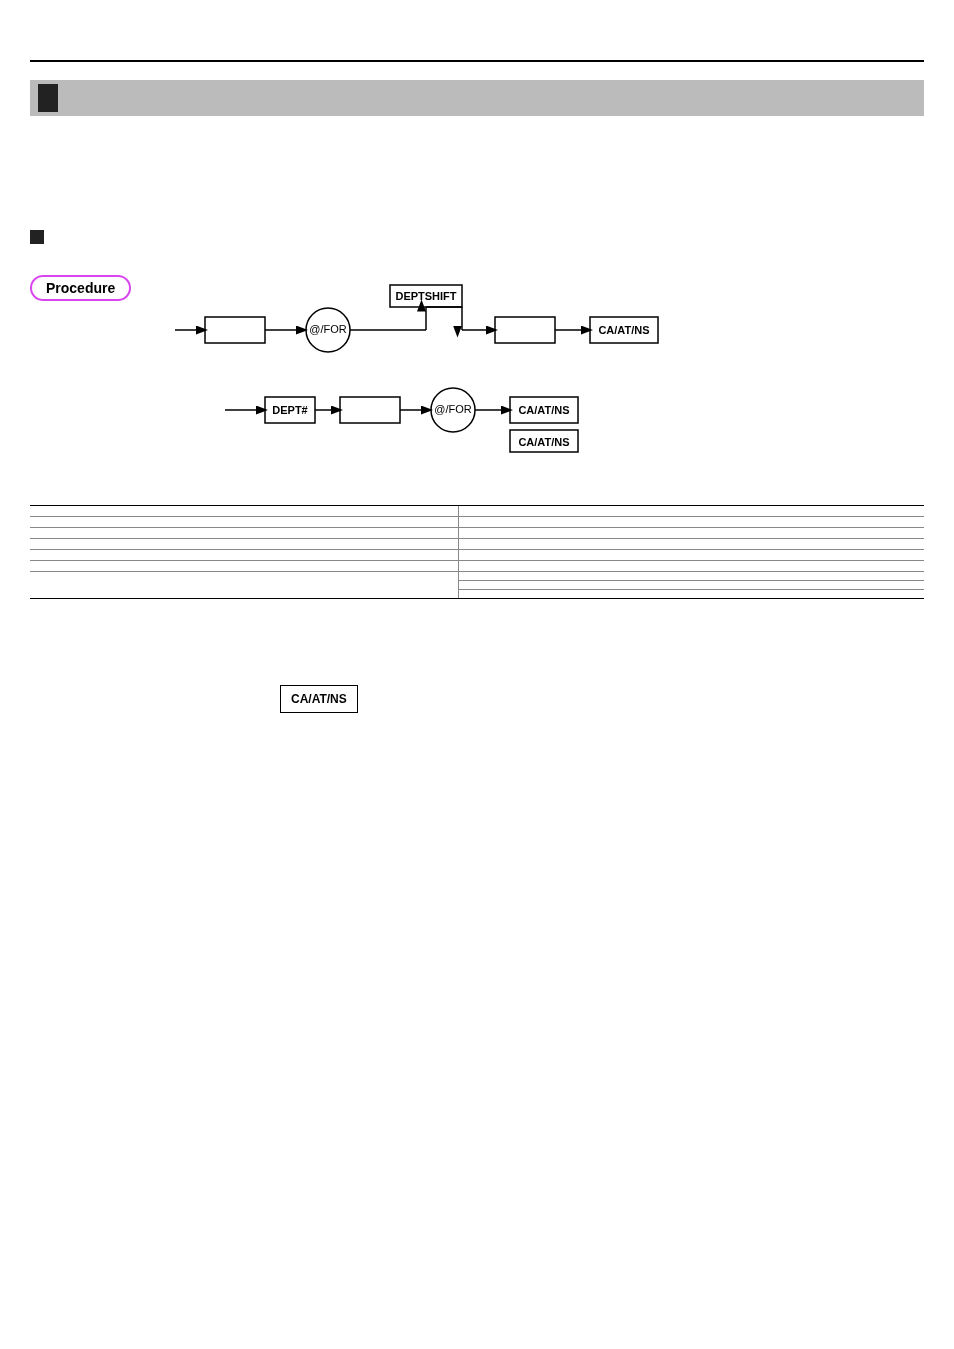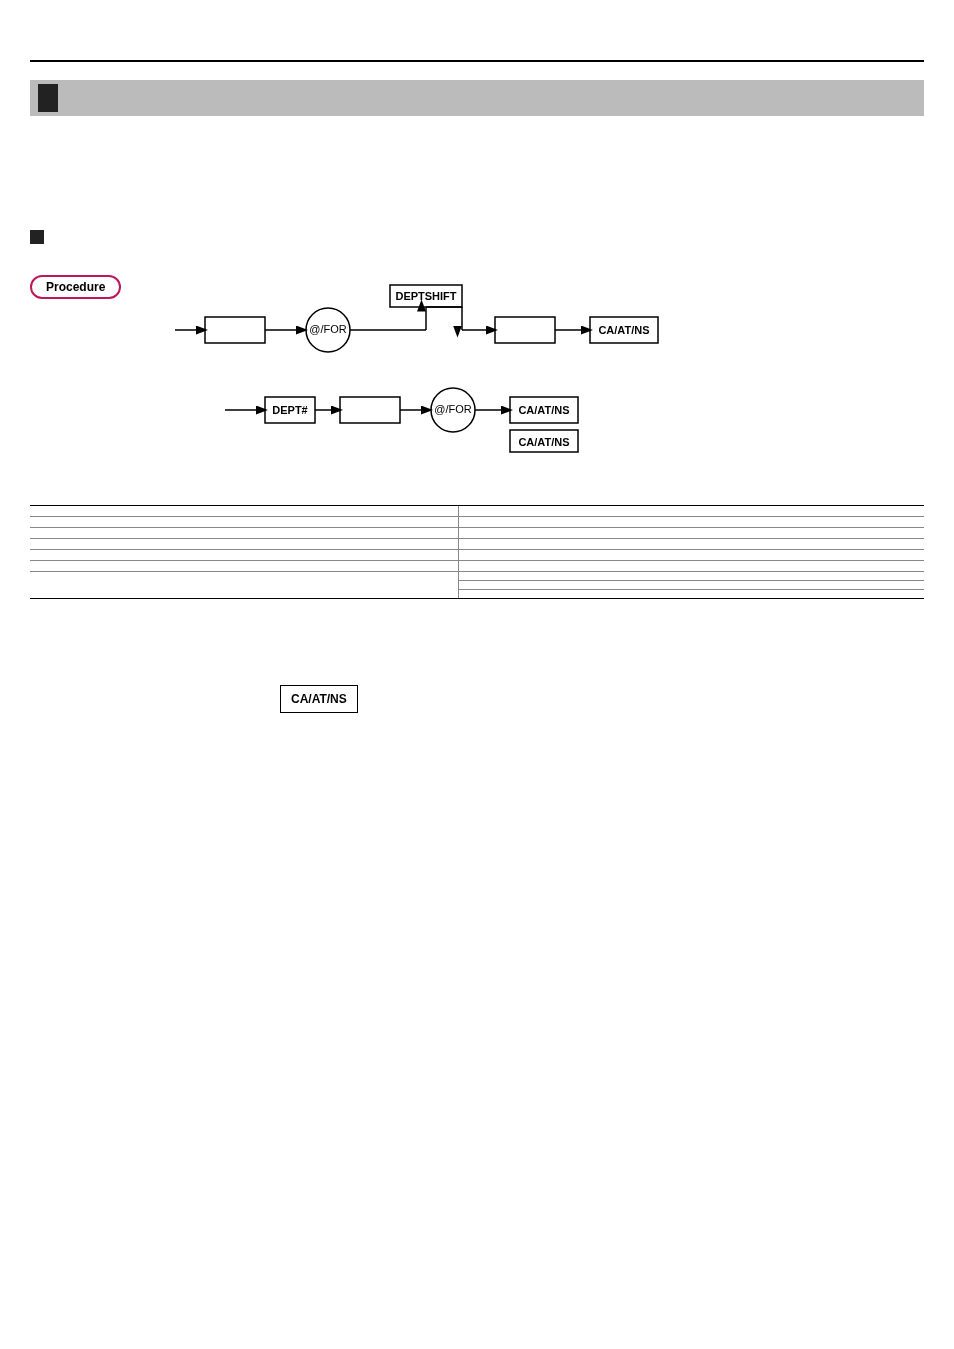--- a/index.html
+++ b/index.html
@@ -40,24 +40,24 @@
     }
 
     
     .procedure-area {
       margin: 18px 30px 0 30px;
       position: relative;
     }
 
     .procedure-badge {
       display: inline-block;
-      border: 2px solid #be185d;
+      border: 2px solid #d946ef;
       border-radius: 20px;
       padding: 3px 14px;
-      font-size: 12px;
+      font-size: 14px;
       font-weight: bold;
       background: #fff;
       position: absolute;
       left: 0;
       top: 10px;
     }
 
     
     .table-area {
       margin: 10px 30px 0 30px;

